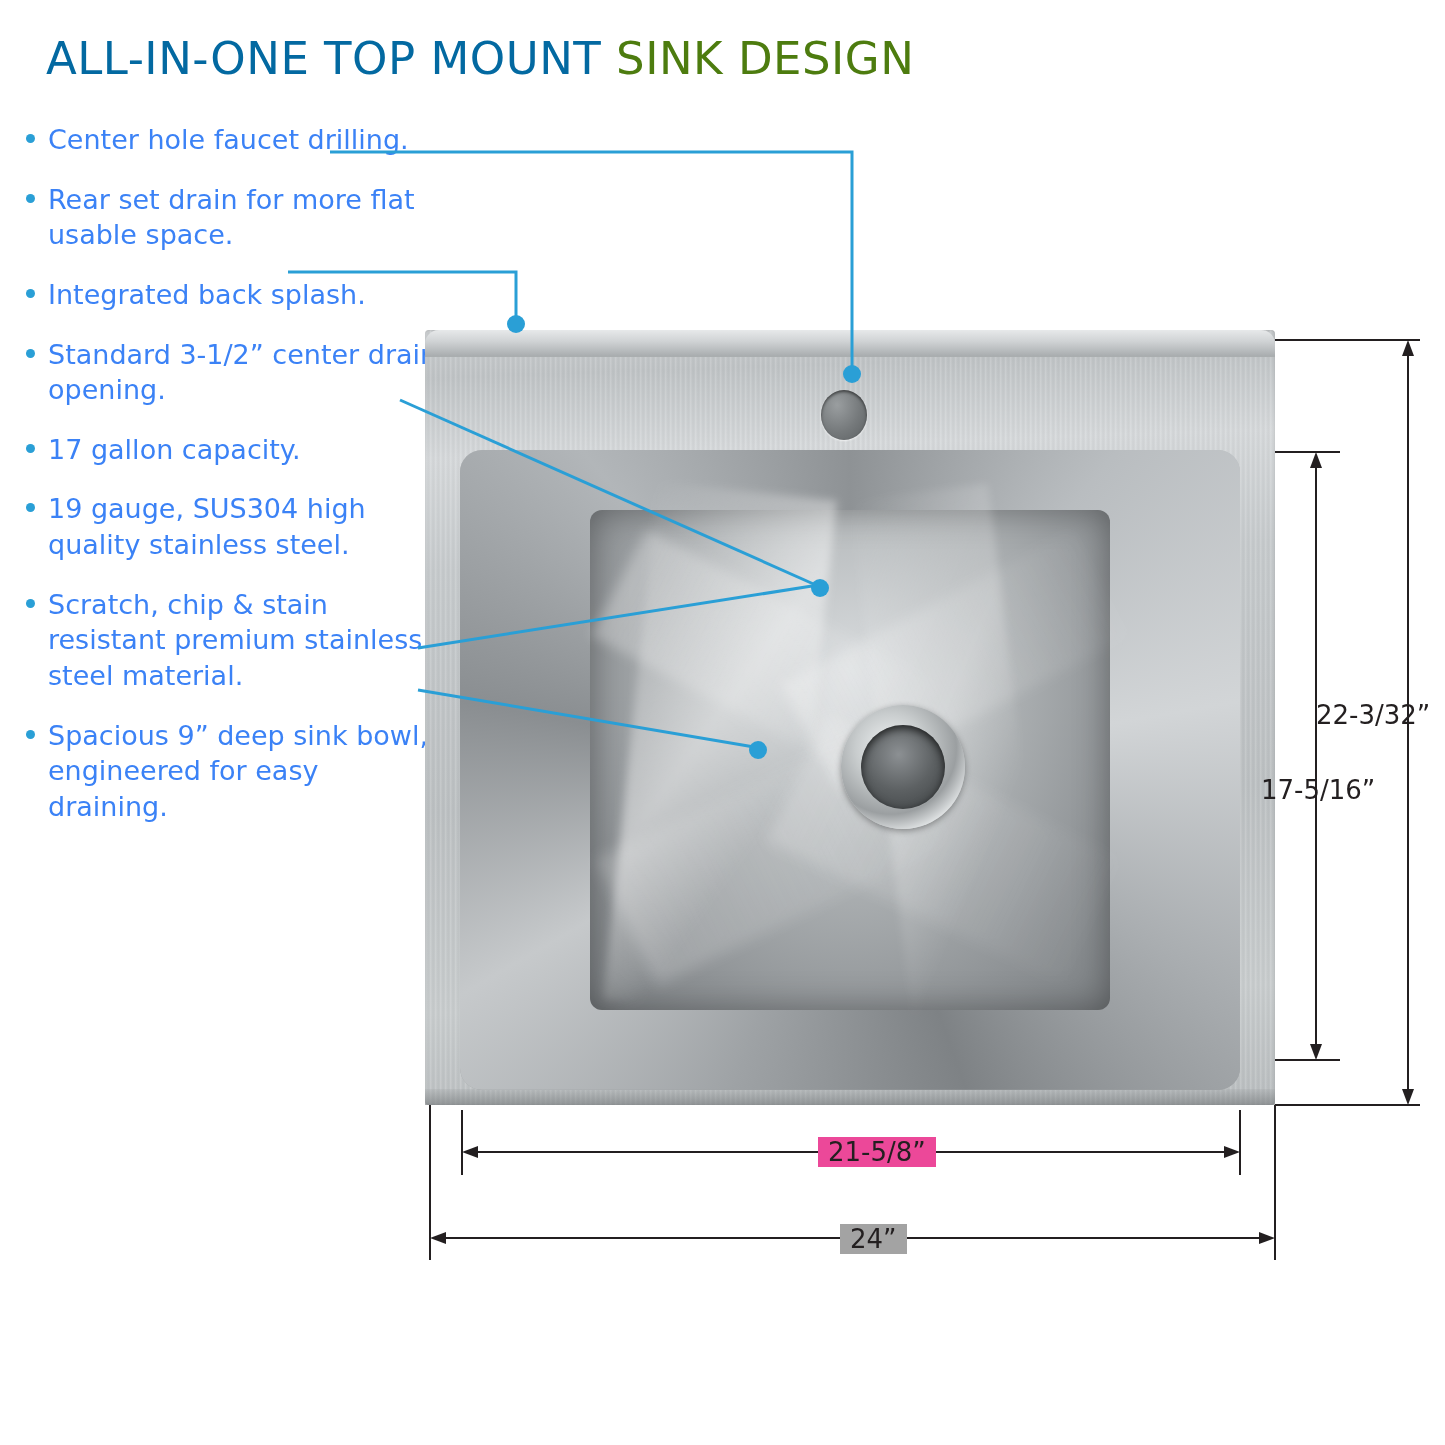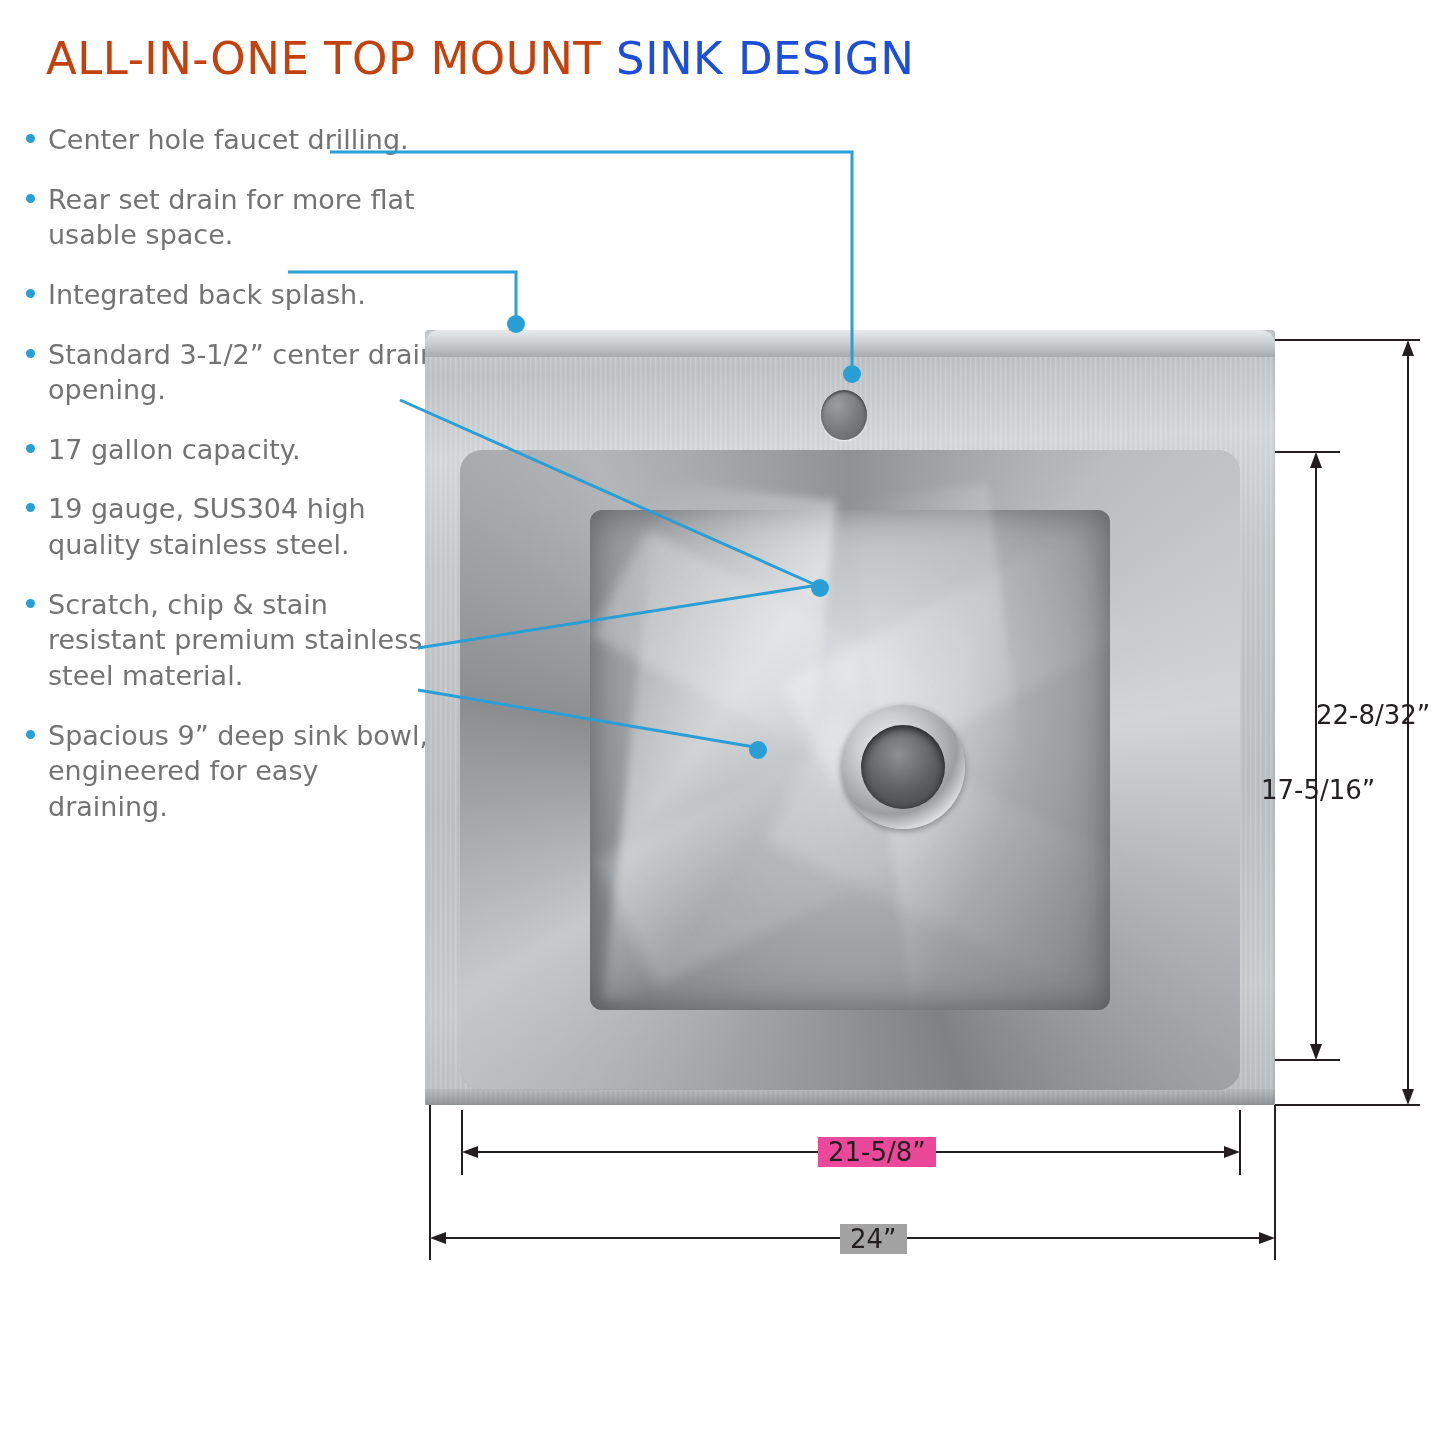--- a/index.html
+++ b/index.html
@@ -18,37 +18,37 @@
 
   
   #title {
     position: absolute;
     left: 46px;
     top: 32px;
     font-size: 45px;
     letter-spacing: 0.5px;
     white-space: nowrap;
   }
-  #title .accent { color: #c2410c; }
-  #title .dark { color: #1d4ed8; }
+  #title .accent { color: #0369a1; }
+  #title .dark { color: #4d7c0f; }
 
   
   #features {
     position: absolute;
     left: 18px;
     top: 122px;
     width: 420px;
   }
   .feature {
     position: relative;
     padding-left: 30px;
     margin-bottom: 24px;
     font-size: 27px;
     line-height: 1.32;
-    color: #737373;
+    color: #3b82f6;
   }
   .feature .bullet {
     position: absolute;
     left: 8px;
     top: 12px;
     width: 9px;
     height: 9px;
     border-radius: 50%;
     background: #2a9fd6;
   }
@@ -318,18 +318,18 @@
       <polygon points="1240,1152 1224,1146 1224,1158" fill="#231f20" stroke="none"></polygon>
 
       <line x1="430" y1="1105" x2="430" y2="1260"></line>
       <line x1="1275" y1="1105" x2="1275" y2="1260"></line>
       <line x1="435" y1="1238" x2="1270" y2="1238"></line>
       <polygon points="430,1238 446,1232 446,1244" fill="#231f20" stroke="none"></polygon>
       <polygon points="1275,1238 1259,1232 1259,1244" fill="#231f20" stroke="none"></polygon>
     </g>
   </svg>
 
-  <div class="dim-label" id="dim-2232">22-8/32”</div>
+  <div class="dim-label" id="dim-2232">22-3/32”</div>
   <div class="dim-label" id="dim-17516">17-5/16”</div>
   <div class="dim-label" id="dim-2158">21-5/8”</div>
   <div class="dim-label" id="dim-24">24”</div>
 
 </div>
 
 </body></html>

